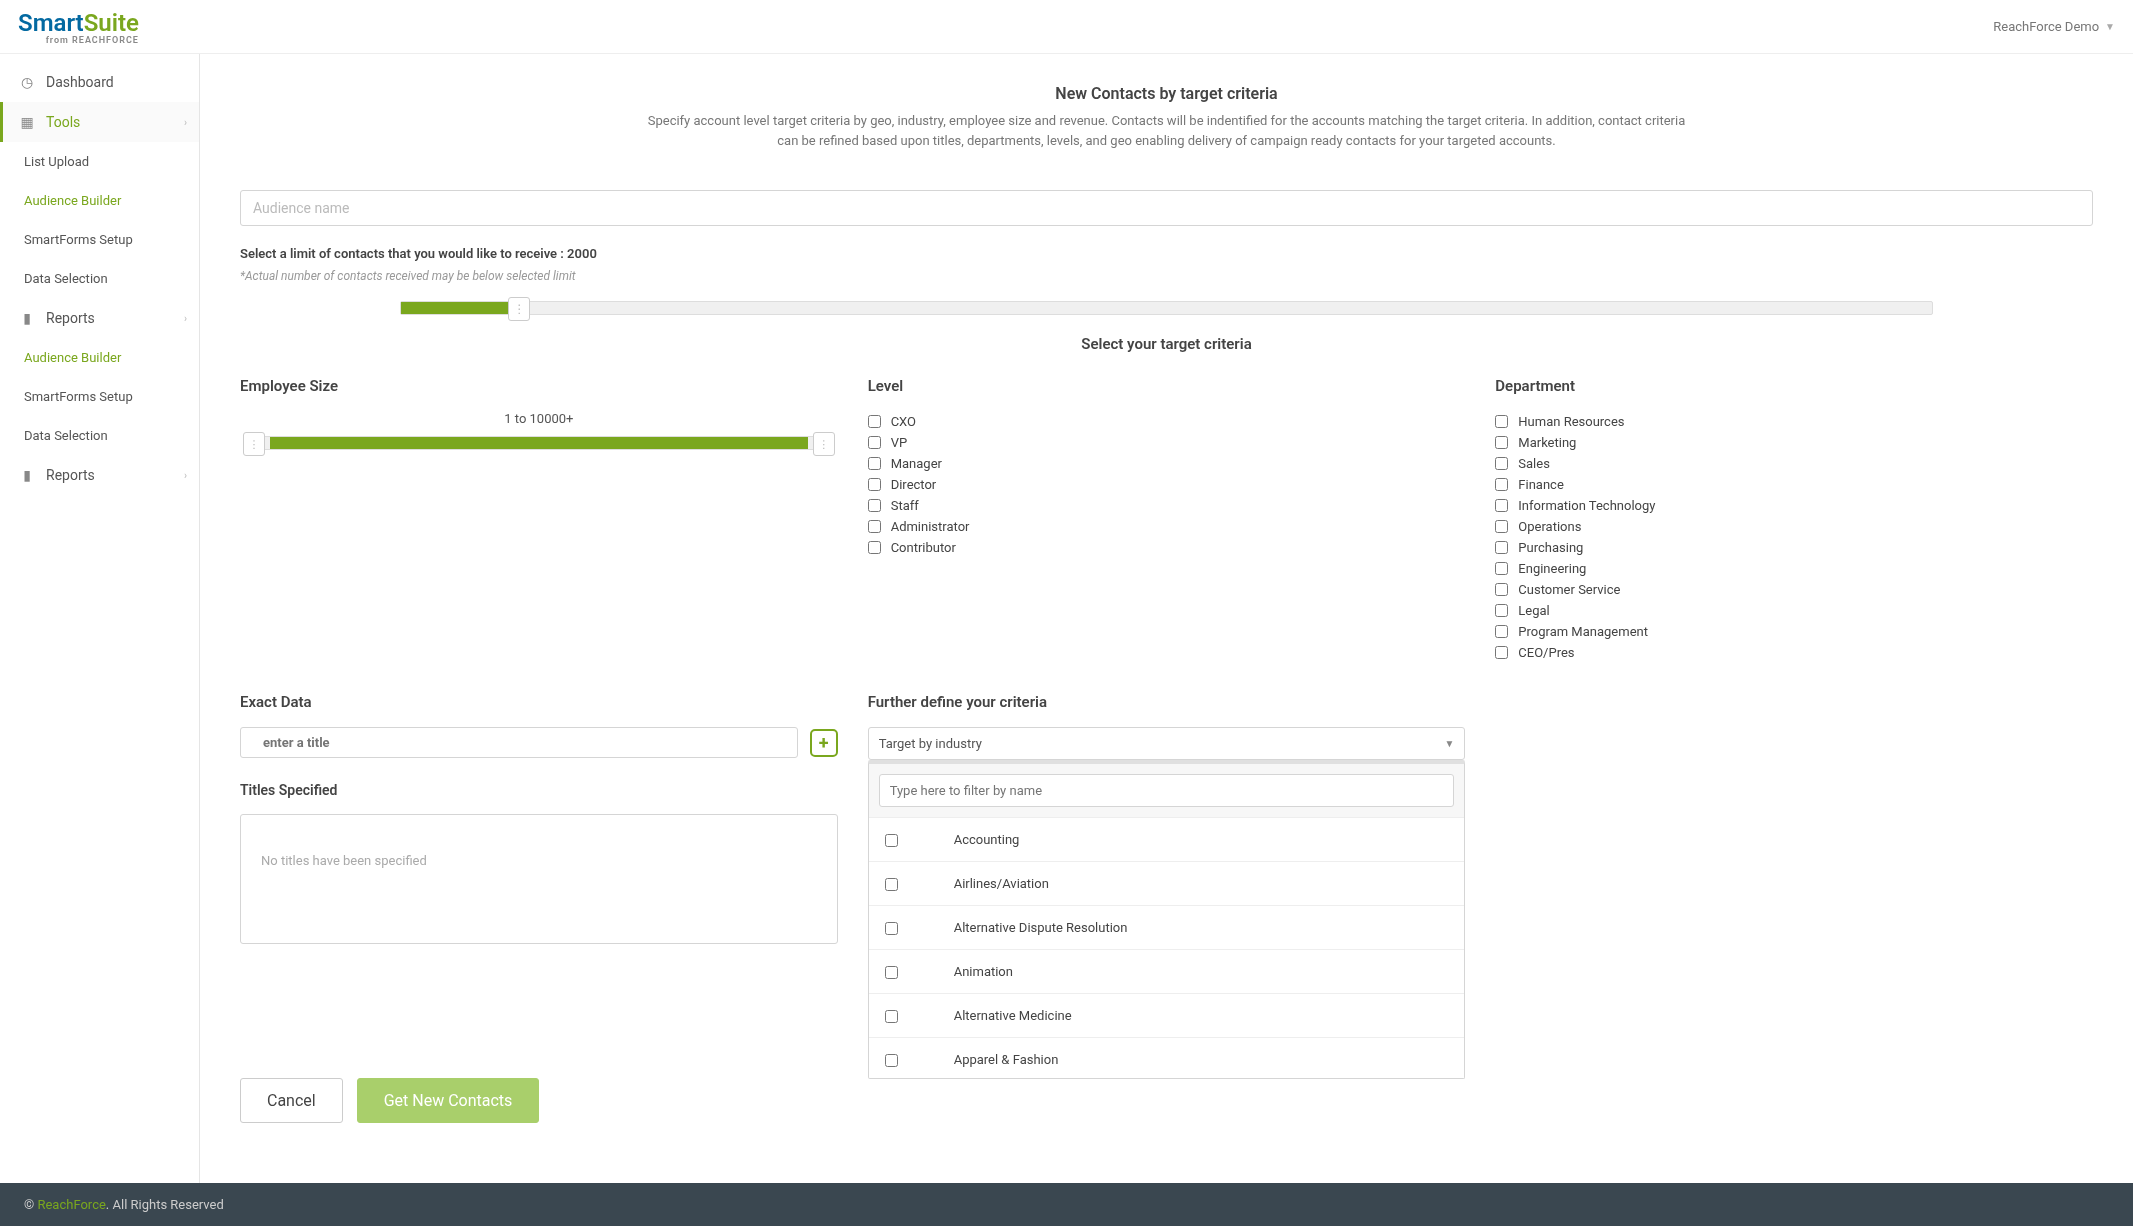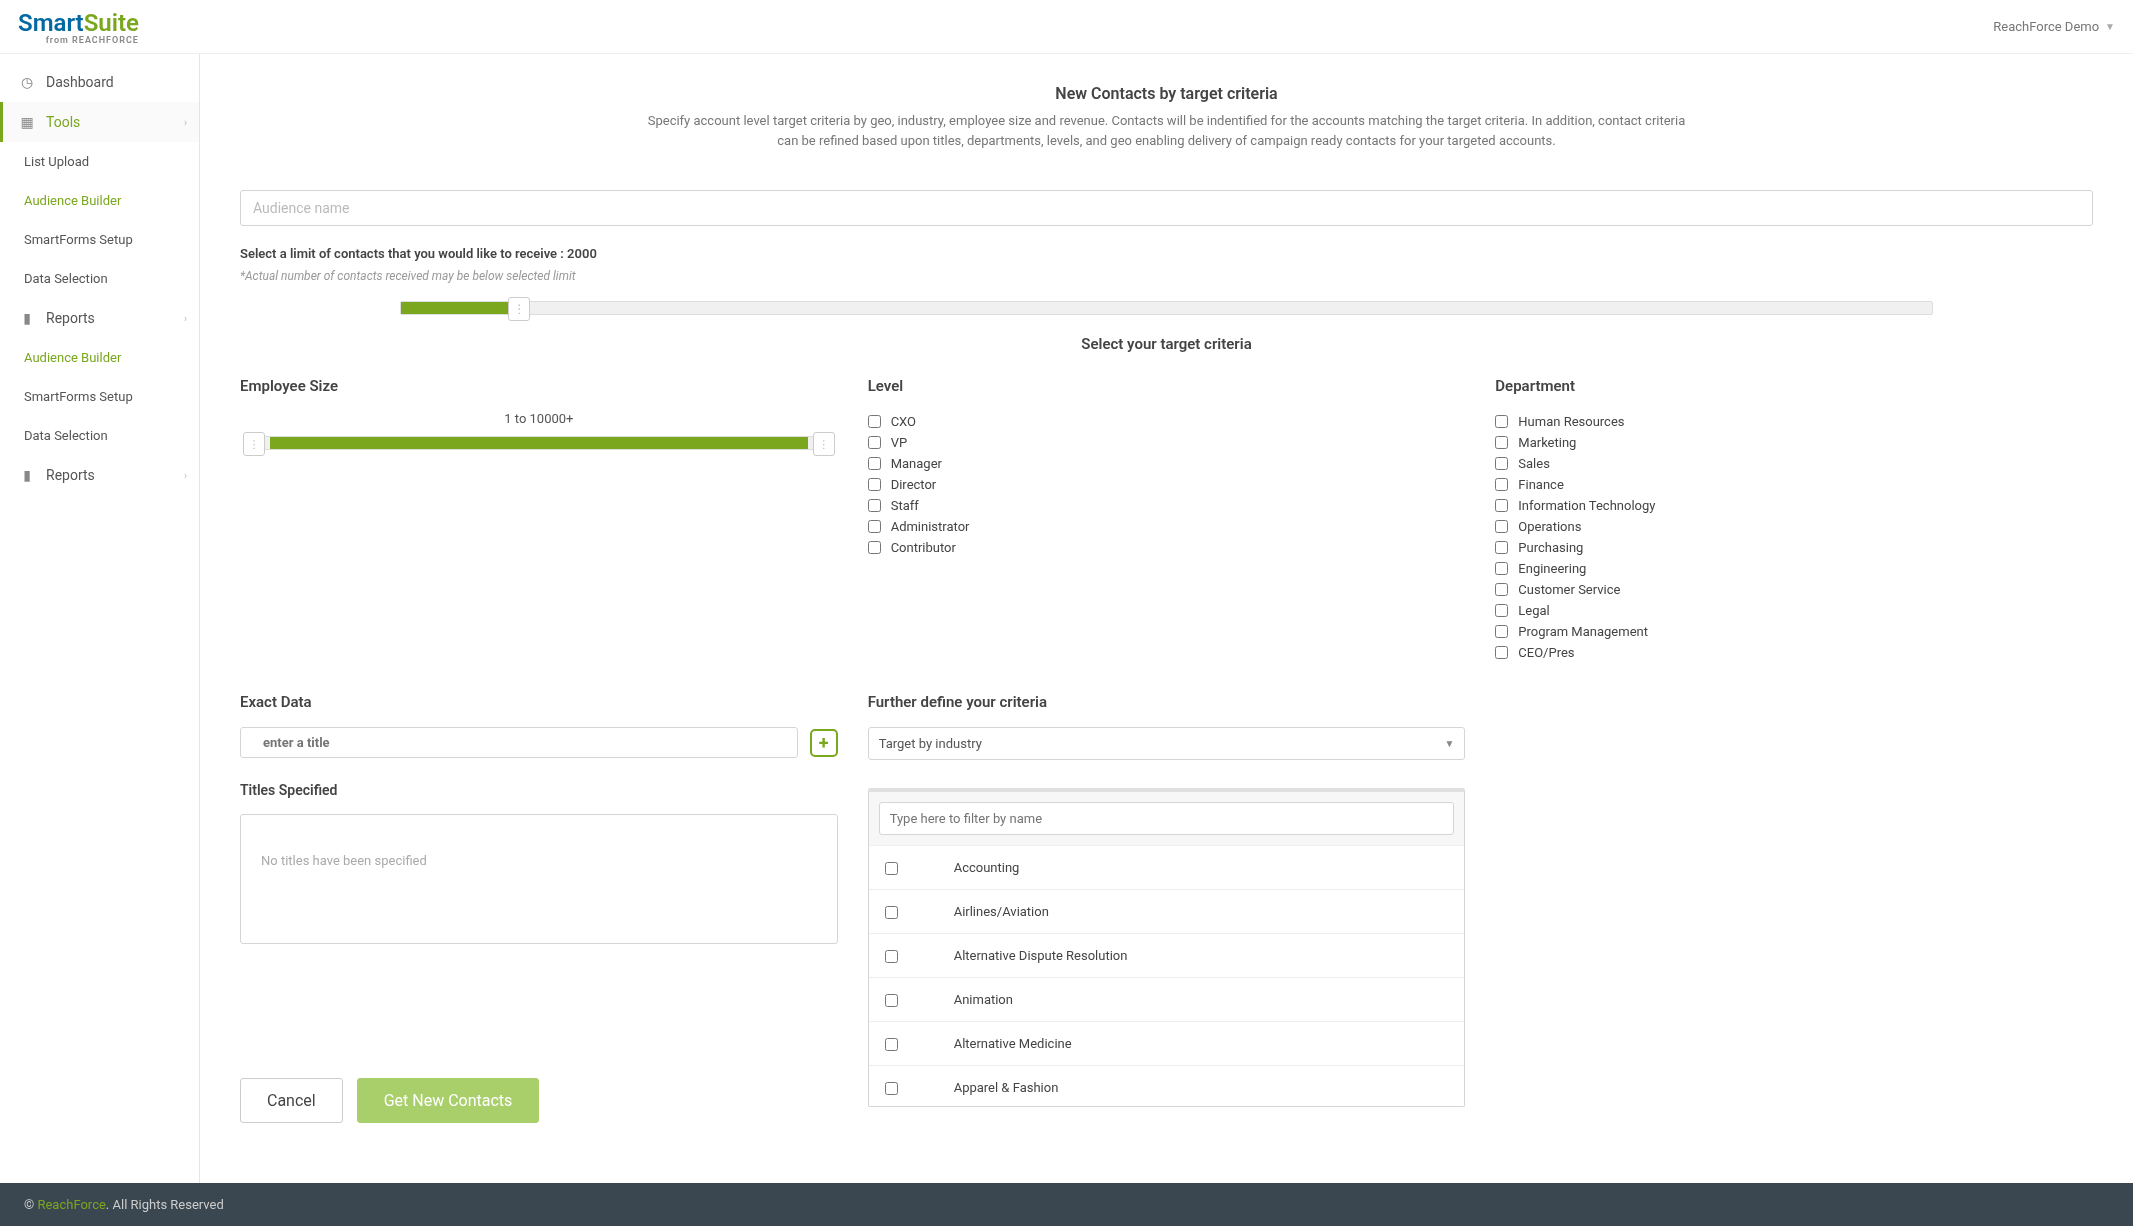--- a/index.html
+++ b/index.html
@@ -43,21 +43,21 @@
 .checklist { list-style:none; }
 .checklist li { display:flex; align-items:center; padding:3px 0; font-size:13px; color:#444; }
 .checklist input[type=checkbox] { margin-right:10px; width:13px; height:13px; cursor:pointer;}
 .title-row { display:flex; align-items:center; gap:12px; }
 .small-input { flex:1; border:1px solid #d5d5d5; border-radius:3px; padding:7px 22px; font-size:13px;font-weight:bold;}
 .add-btn { width:28px; height:28px; border:2px solid #7aa71e; border-radius:5px; color:#7aa71e; display:flex; align-items:center; justify-content:center; font-size:18px; font-weight:bold; cursor:pointer; background:#fff;}
 .titles-box { margin-top:24px; }
 .titles-area { border:1px solid #d5d5d5; border-radius:3px; min-height:130px; padding:38px 20px; color:#aaa; font-size:13px; margin-top:10px;}
 .dropdown { width:100%; border:1px solid #d5d5d5; border-radius:3px; padding:8px 10px; font-size:13px; color:#555; display:flex; justify-content:space-between; align-items:center; cursor:pointer; margin-top:4px; }
 .dropdown .arr { font-size:10px; color:#888;}
-.industry-panel { margin-top:28px; border:1px solid #d5d5d5; border-top:4px solid #e0e0e0; border-radius:2px; }
+.industry-panel { margin-top:0; border:1px solid #d5d5d5; border-top:4px solid #e0e0e0; border-radius:2px; }
 .industry-filter { padding:10px; border-bottom:1px solid #eee; background:#f7f7f7;}
 .industry-filter input { width:100%; border:1px solid #d5d5d5; border-radius:3px; padding:8px 10px; font-size:13px;}
 .industry-list { max-height:260px; overflow:auto;}
 .industry-row { display:flex; align-items:flex-end; padding:14px 16px; border-bottom:1px solid #eee; font-size:13px; color:#444;}
 .industry-row input { margin-right:56px; width:13px; height:13px; cursor:pointer;}
 .footer-btns { position:absolute; left:40px; bottom:60px; display:flex; gap:14px;}
 .btn { padding:12px 26px; font-size:16px; border-radius:3px; cursor:pointer; border:1px solid #ccc; background:#fff; color:#444;}
 .btn.primary { background:#a9cf6b; border-color:#a9cf6b; color:#fff; }
 .footer { background:#3a4750; color:#ccc; padding:14px 24px; font-size:13px; }
 .footer a { color:#7aa71e; text-decoration:none; }

